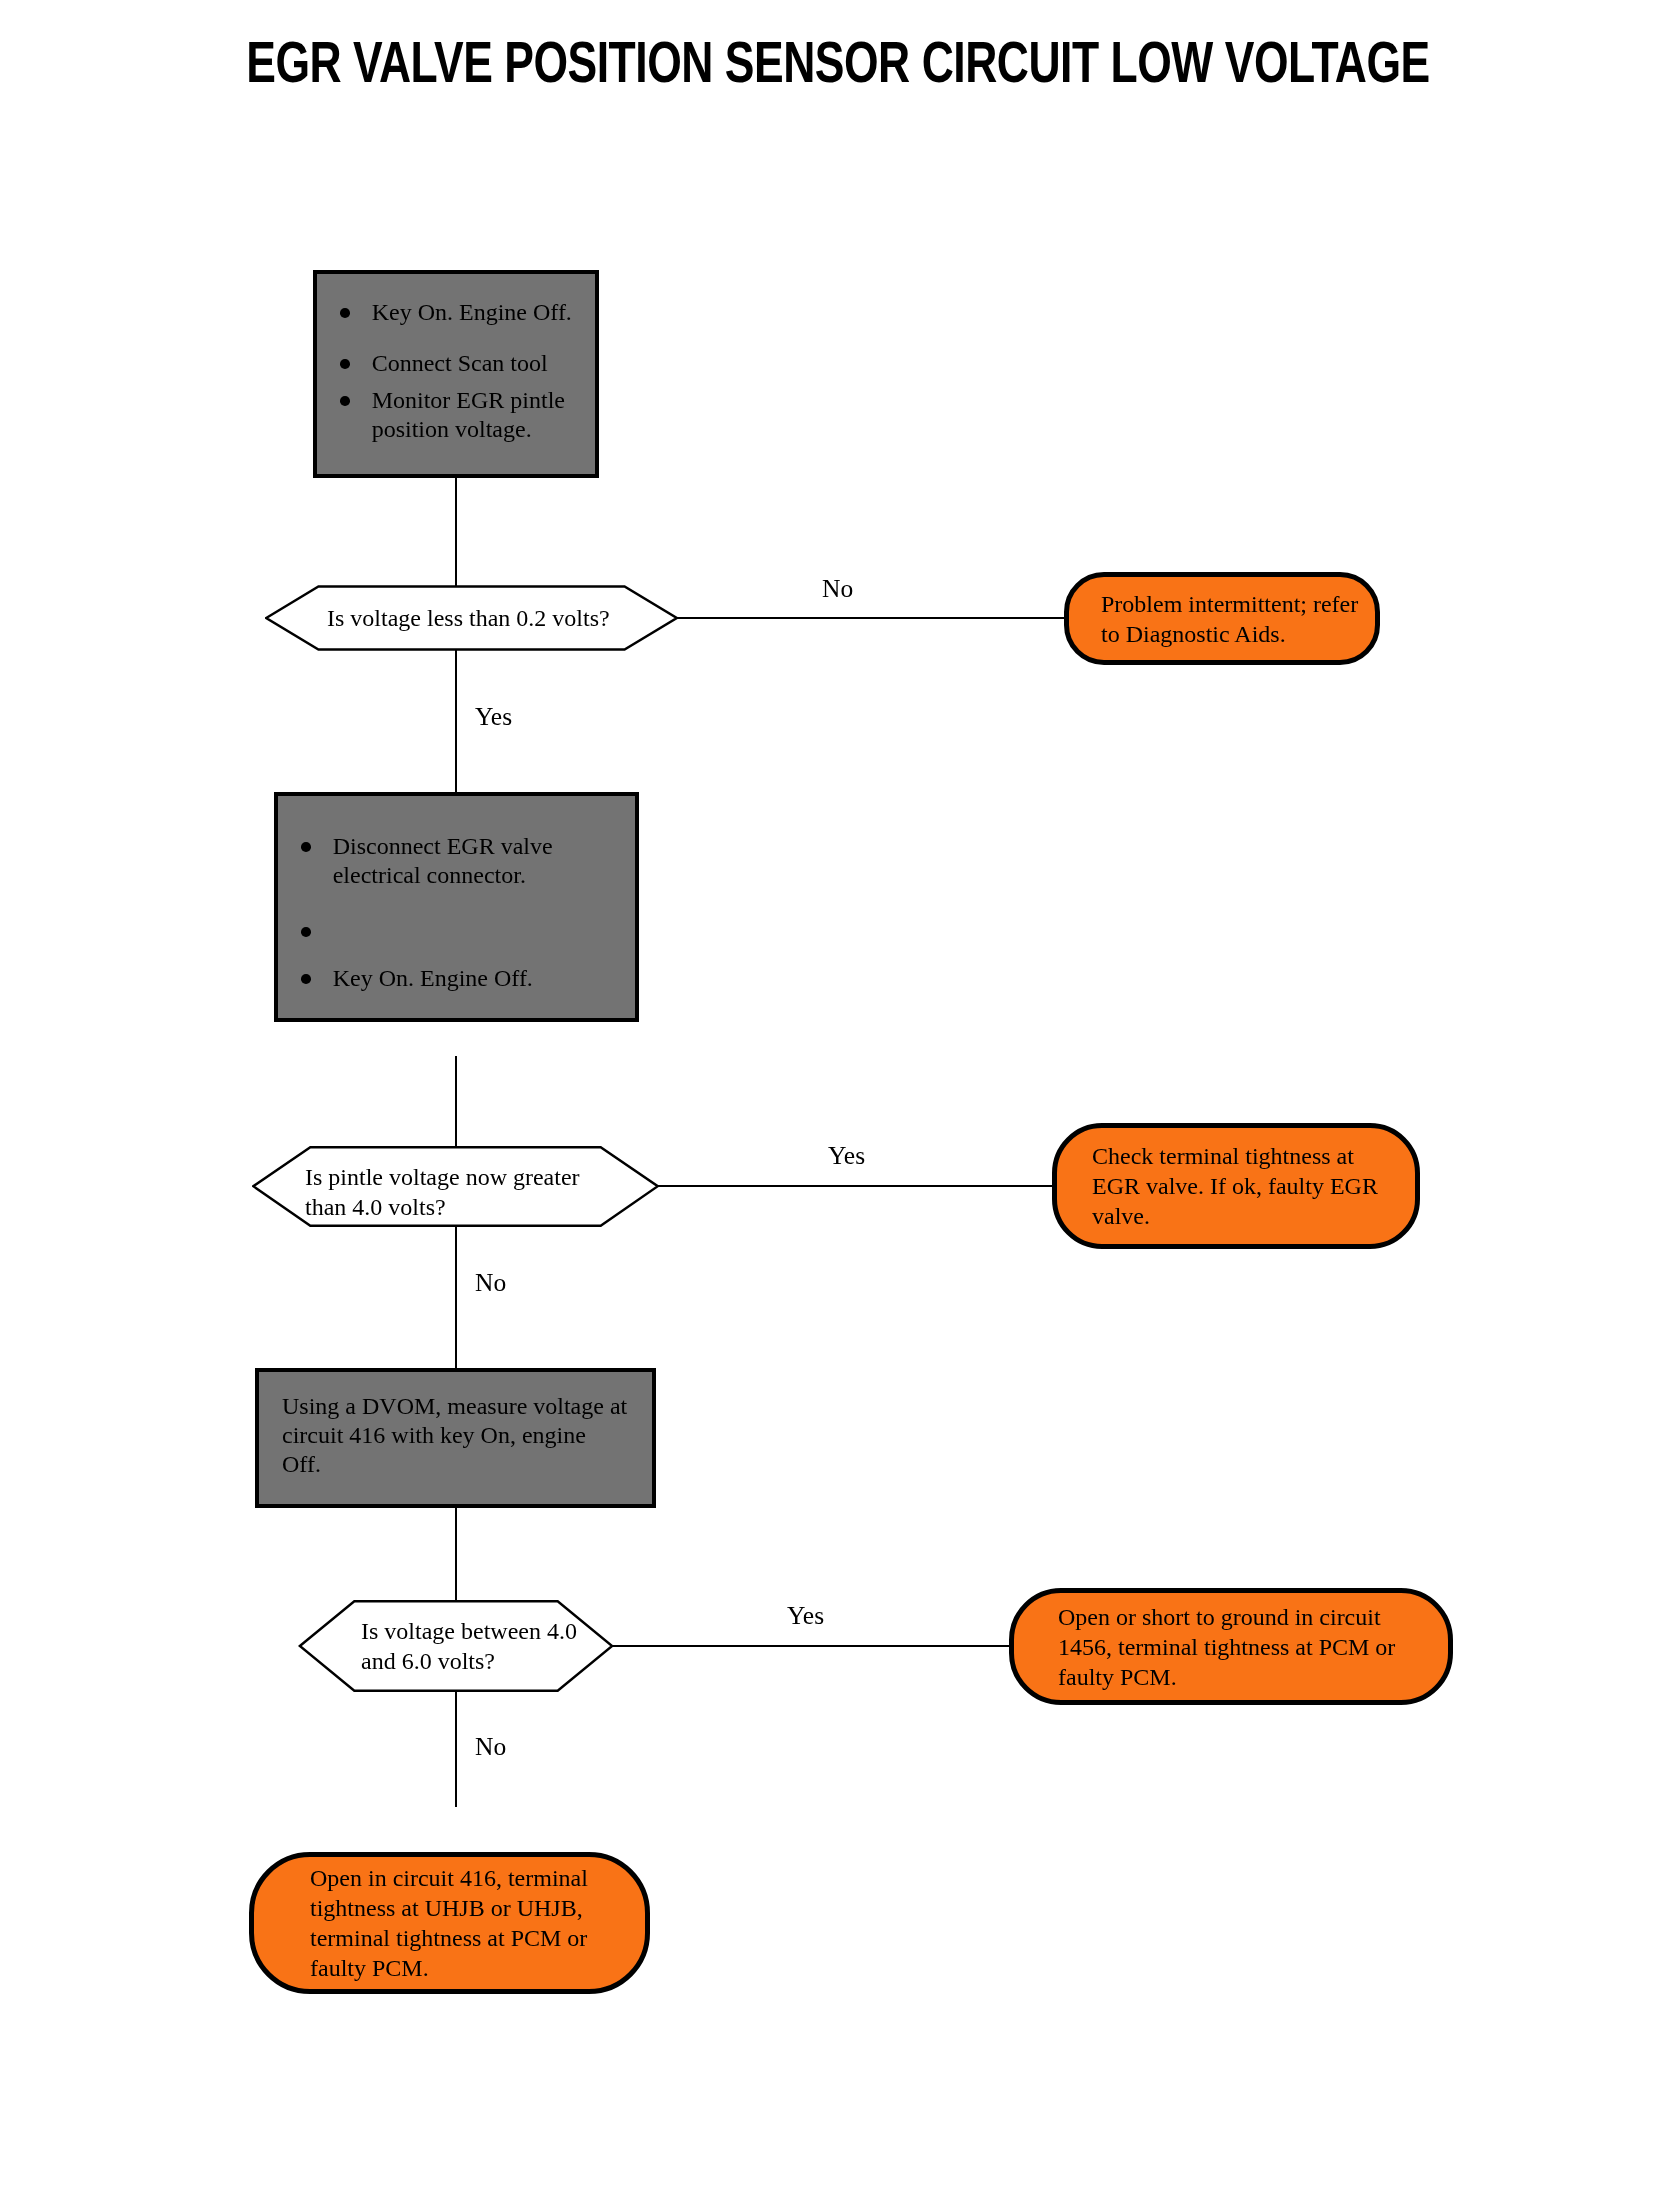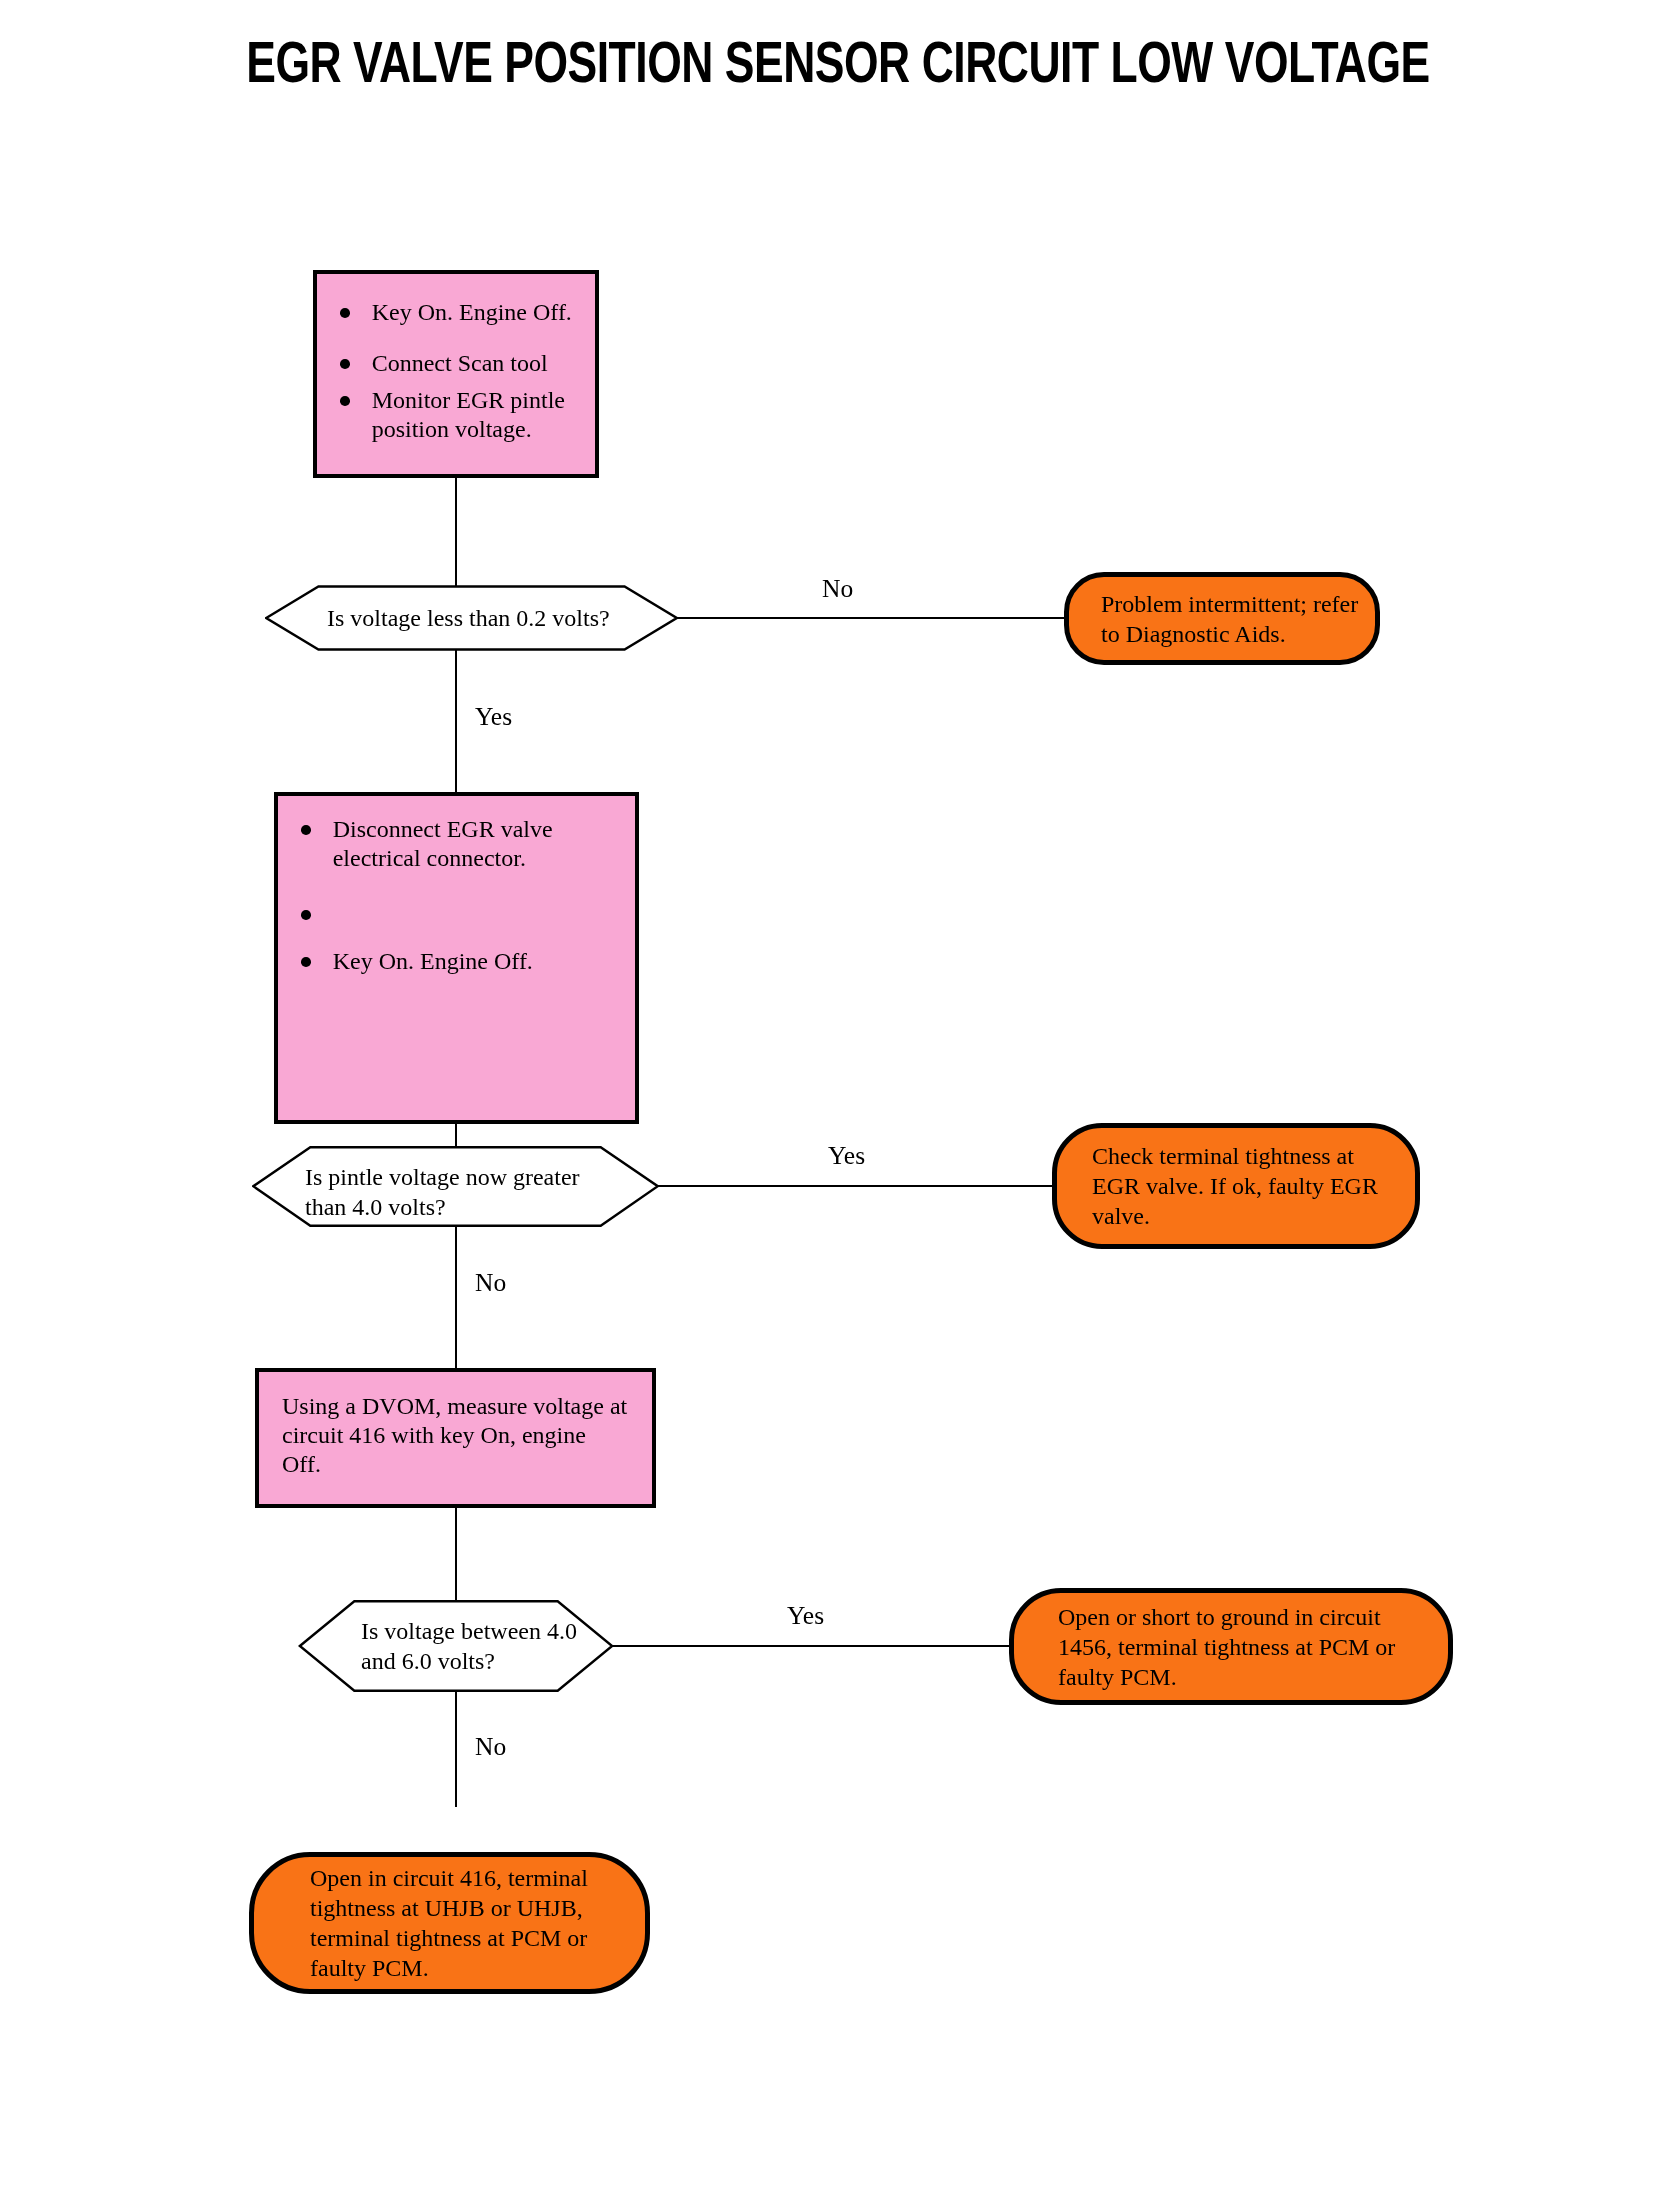--- a/index.html
+++ b/index.html
@@ -22,21 +22,21 @@
     transform-origin:50% 50%;
     white-space:nowrap;
   }
   
   .vline{position:absolute;width:2.4px;background:#000;}
   .hline{position:absolute;height:2.4px;background:#000;}
   
   .process{
     position:absolute;
     border:4.9px solid #000;
-    background:#f9a8d4;
+    background:#737373;
     box-sizing:border-box;
     font-size:24px;
     line-height:29px;
   }
   .process ul{list-style:none;margin:0;padding:0;}
   .process li{display:flex;align-items:flex-start;}
   .bullet-dot{
     flex:0 0 auto;
     width:9.7px;height:9.7px;border-radius:50%;
     background:#000;
@@ -110,21 +110,21 @@
 
   <div class="decision" style="left:265px;top:585px;width:413px;height:66px;">
     <svg width="413" height="66" viewBox="0 0 680 108">
       <polygon points="2,54 88,2 592,2 678,54 592,106 88,106" fill="#ffffff" stroke="#000000" stroke-width="4"></polygon>
     </svg>
     <div class="dtext" style="padding-left:62px;padding-right:24px;">Is voltage less than 0.2 volts?</div>
   </div>
 
   <div class="terminal" style="left:1064px;top:572px;width:316px;height:93px;border-radius:40px;padding:0 11px 0 32px;">Problem intermittent; refer to Diagnostic Aids.</div>
 
-  <div class="process" style="left:274px;top:792px;width:365px;height:332px;padding:19px 6px 0 23px;">
+  <div class="process" style="left:274px;top:792px;width:365px;height:230px;padding:36px 6px 0 23px;">
     <ul>
       <li style="margin-bottom:27px;">
         <span class="bullet-dot"></span>
         <span style="max-width:243px;">Disconnect EGR valve electrical connector.</span>
       </li>
       <li style="margin-bottom:27px;">
         <span class="bullet-dot"></span>
       </li>
       <li>
         <span class="bullet-dot"></span>

